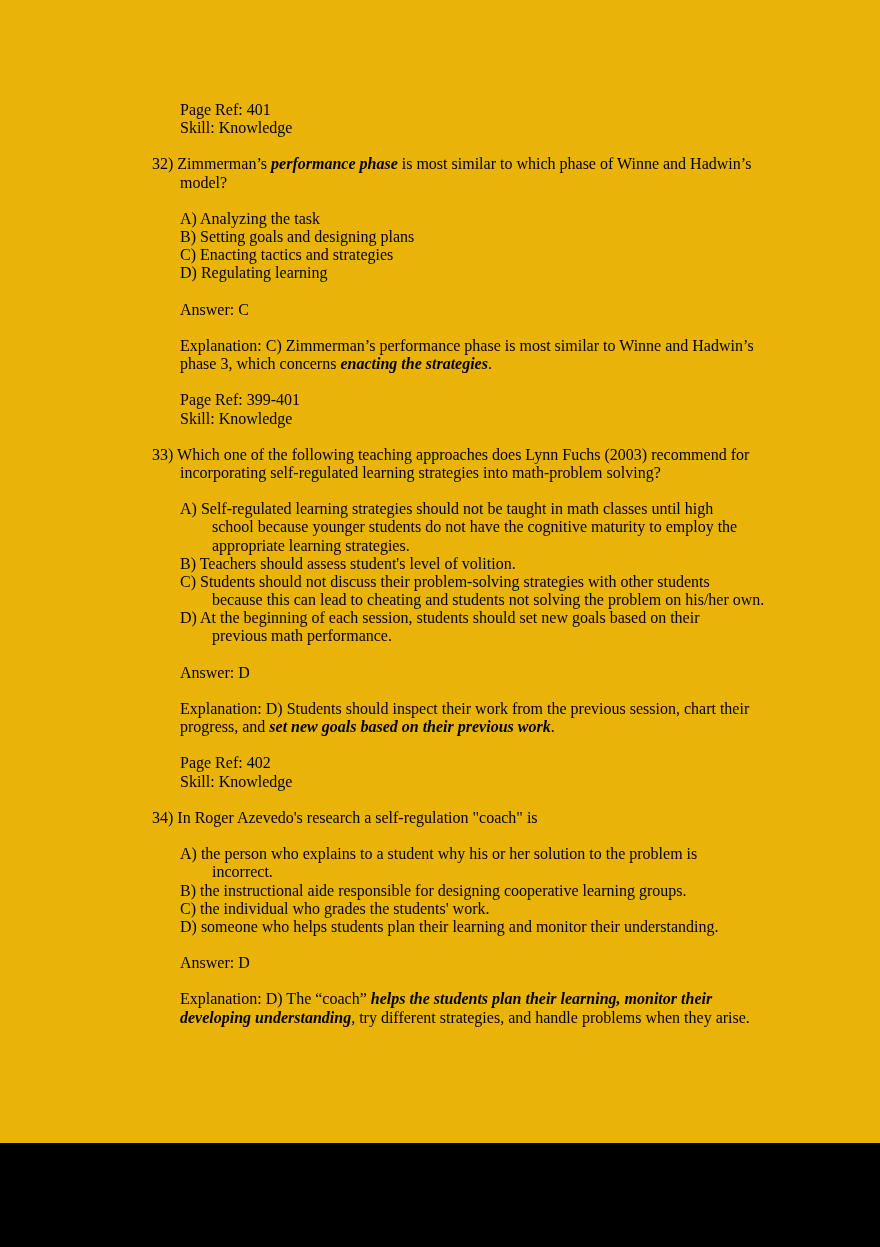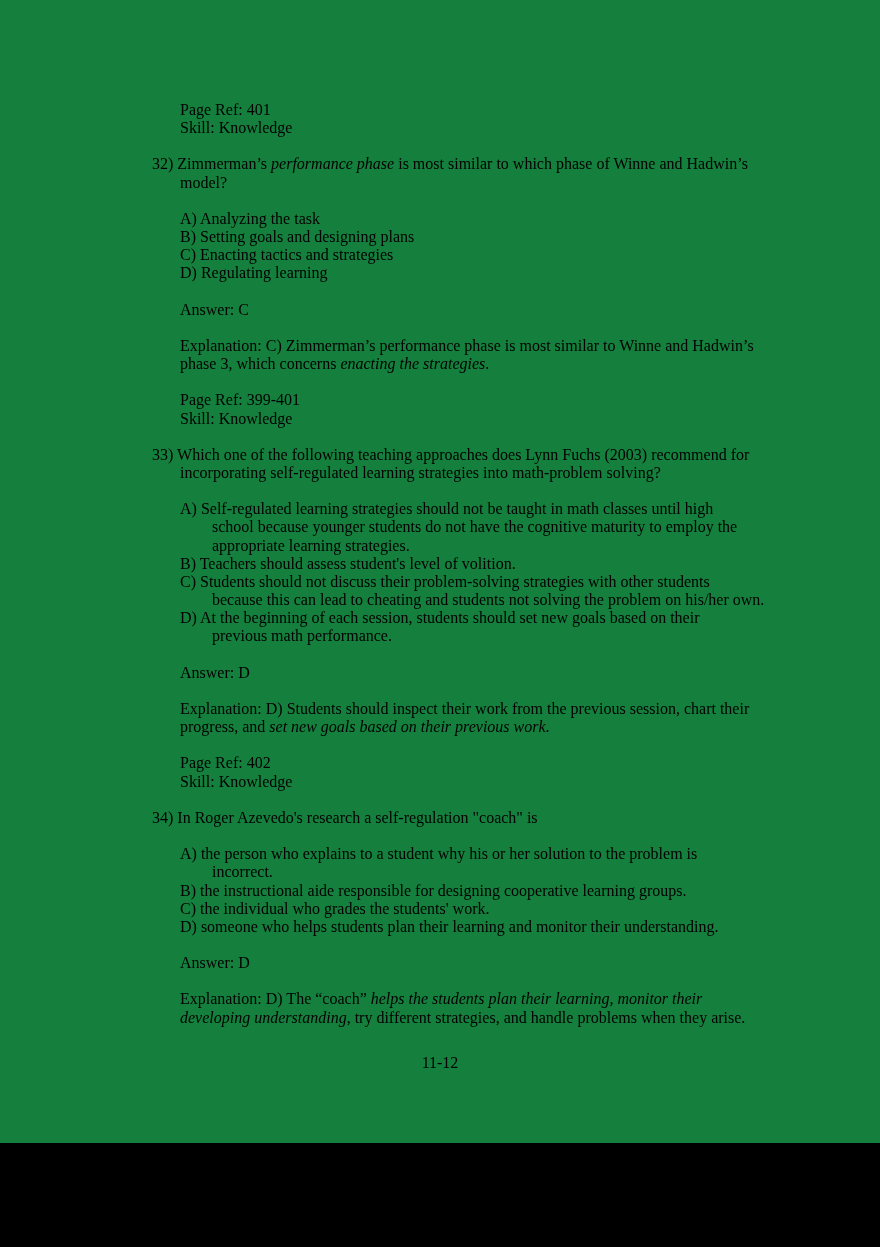--- a/index.html
+++ b/index.html
@@ -23,21 +23,21 @@
     width: 680px;
     font-size: 16px;
     line-height: 18.15px;
     white-space: pre-wrap;
   }
   .block { margin: 0 0 18.15px 0; }
   .block:last-child { margin-bottom: 10px; }
   .line { white-space: nowrap; }
   .line.body { margin-left: 28px; }
   .line.wrap { margin-left: 60px; }
-  .it { font-style: italic; }
+  .it { font-style: italic; font-weight: bold; }
   .footer {
     position: absolute;
     left: 0;
     top: 1054px;
     width: 880px;
     text-align: center;
     font-size: 16px;
     line-height: 18.15px;
   }
   .bottom-bar {
@@ -45,17 +45,16 @@
     left: 0;
     top: 1143px;
     width: 880px;
     height: 104px;
     background: #000000;
   }
 </style>
 </head>
 <body>
 
-<div class="page" style="background: #15803d; color: rgb(0, 0, 0);">
+<div class="page" style="background: #eab308; color: rgb(0, 0, 0);">
   <div class="content"><div class="block"><div class="line body"><span>Page Ref: 401</span></div><div class="line body"><span>Skill: Knowledge</span></div></div><div class="block"><div class="line num"><span>32) Zimmerman’s </span><span class="it">performance phase</span><span> is most similar to which phase of Winne and Hadwin’s</span></div><div class="line body"><span>model?</span></div></div><div class="block"><div class="line body"><span>A) Analyzing the task</span></div><div class="line body"><span>B) Setting goals and designing plans</span></div><div class="line body"><span>C) Enacting tactics and strategies</span></div><div class="line body"><span>D) Regulating learning</span></div></div><div class="block"><div class="line body"><span>Answer: C</span></div></div><div class="block"><div class="line body"><span>Explanation: C) Zimmerman’s performance phase is most similar to Winne and Hadwin’s</span></div><div class="line body"><span>phase 3, which concerns </span><span class="it">enacting the strategies</span><span>.</span></div></div><div class="block"><div class="line body"><span>Page Ref: 399-401</span></div><div class="line body"><span>Skill: Knowledge</span></div></div><div class="block"><div class="line num"><span>33) Which one of the following teaching approaches does Lynn Fuchs (2003) recommend for</span></div><div class="line body"><span>incorporating self-regulated learning strategies into math-problem solving?</span></div></div><div class="block"><div class="line body"><span>A) Self-regulated learning strategies should not be taught in math classes until high</span></div><div class="line wrap"><span>school because younger students do not have the cognitive maturity to employ the</span></div><div class="line wrap"><span>appropriate learning strategies.</span></div><div class="line body"><span>B) Teachers should assess student's level of volition.</span></div><div class="line body"><span>C) Students should not discuss their problem-solving strategies with other students</span></div><div class="line wrap"><span>because this can lead to cheating and students not solving the problem on his/her own.</span></div><div class="line body"><span>D) At the beginning of each session, students should set new goals based on their</span></div><div class="line wrap"><span>previous math performance.</span></div></div><div class="block"><div class="line body"><span>Answer: D</span></div></div><div class="block"><div class="line body"><span>Explanation: D) Students should inspect their work from the previous session, chart their</span></div><div class="line body"><span>progress, and </span><span class="it">set new goals based on their previous work</span><span>.</span></div></div><div class="block"><div class="line body"><span>Page Ref: 402</span></div><div class="line body"><span>Skill: Knowledge</span></div></div><div class="block"><div class="line num"><span>34) In Roger Azevedo's research a self-regulation "coach" is</span></div></div><div class="block"><div class="line body"><span>A) the person who explains to a student why his or her solution to the problem is</span></div><div class="line wrap"><span>incorrect.</span></div><div class="line body"><span>B) the instructional aide responsible for designing cooperative learning groups.</span></div><div class="line body"><span>C) the individual who grades the students' work.</span></div><div class="line body"><span>D) someone who helps students plan their learning and monitor their understanding.</span></div></div><div class="block"><div class="line body"><span>Answer: D</span></div></div><div class="block"><div class="line body"><span>Explanation: D) The “coach” </span><span class="it">helps the students plan their learning, monitor their</span></div><div class="line body"><span class="it">developing understanding</span><span>, try different strategies, and handle problems when they arise.</span></div></div></div>
-  <div class="footer">11-12</div>
   <div class="bottom-bar" style="background: rgb(0, 0, 0);"></div>
 </div>
 
 </body></html>

